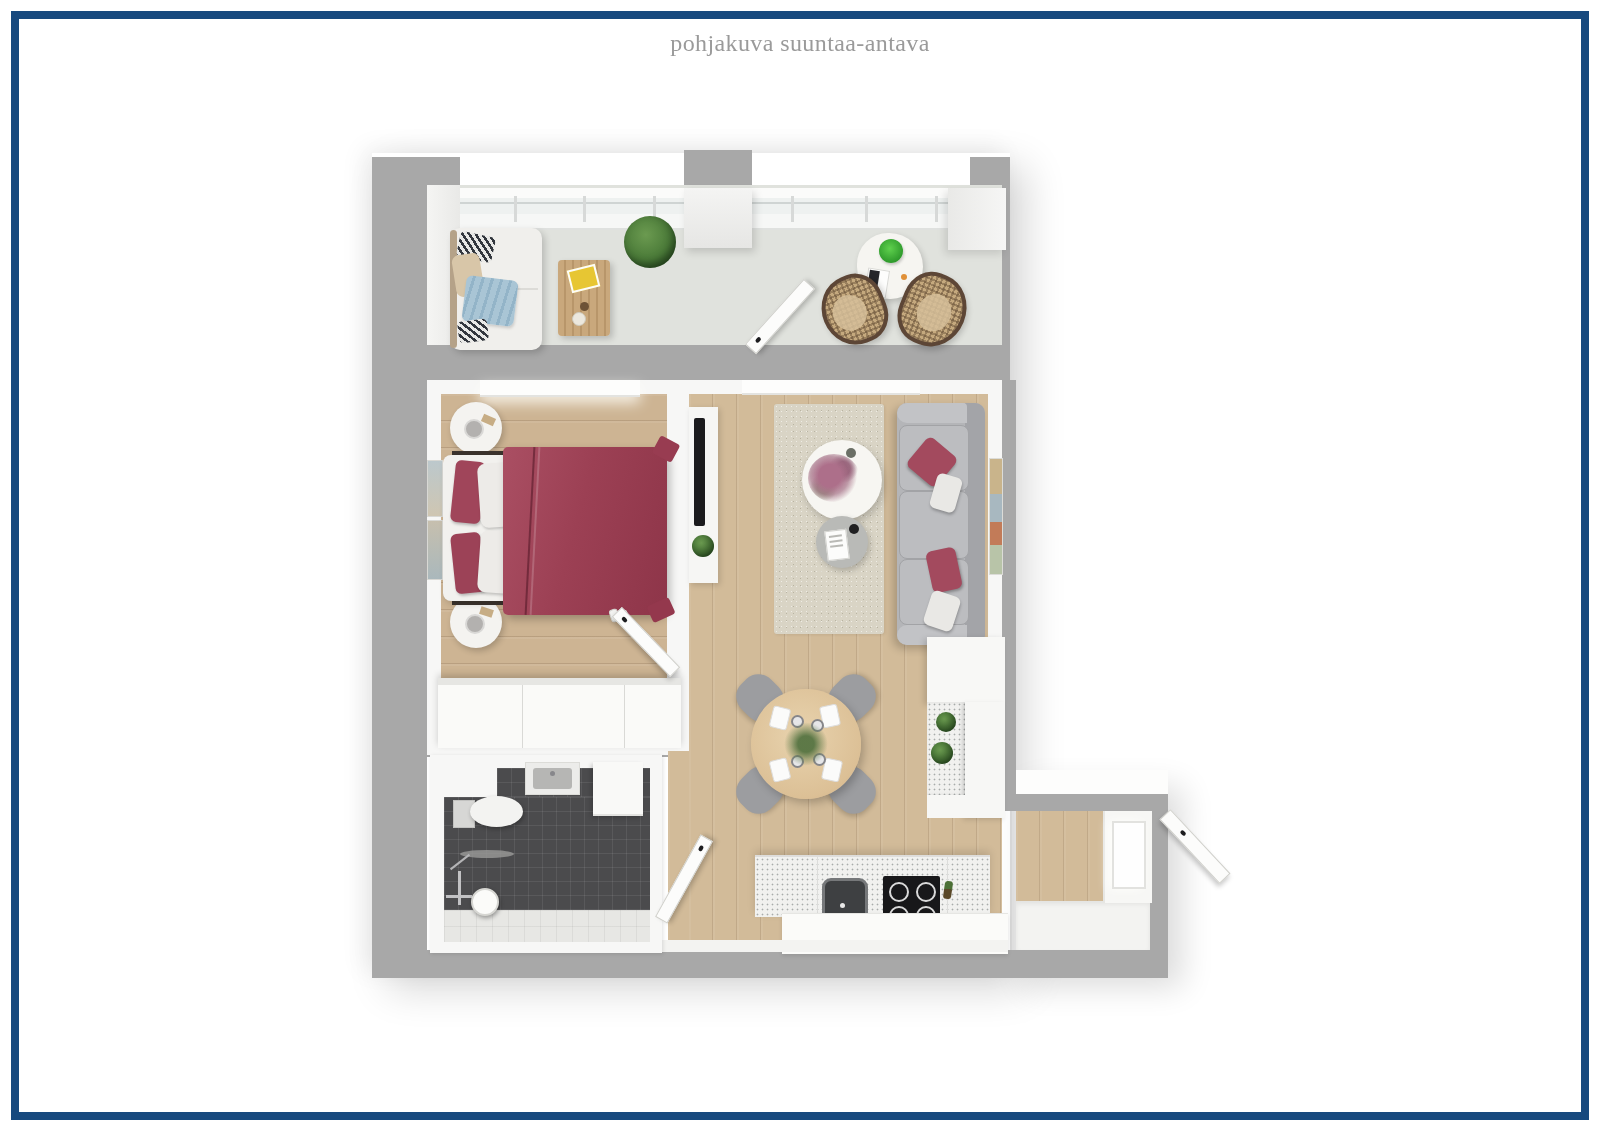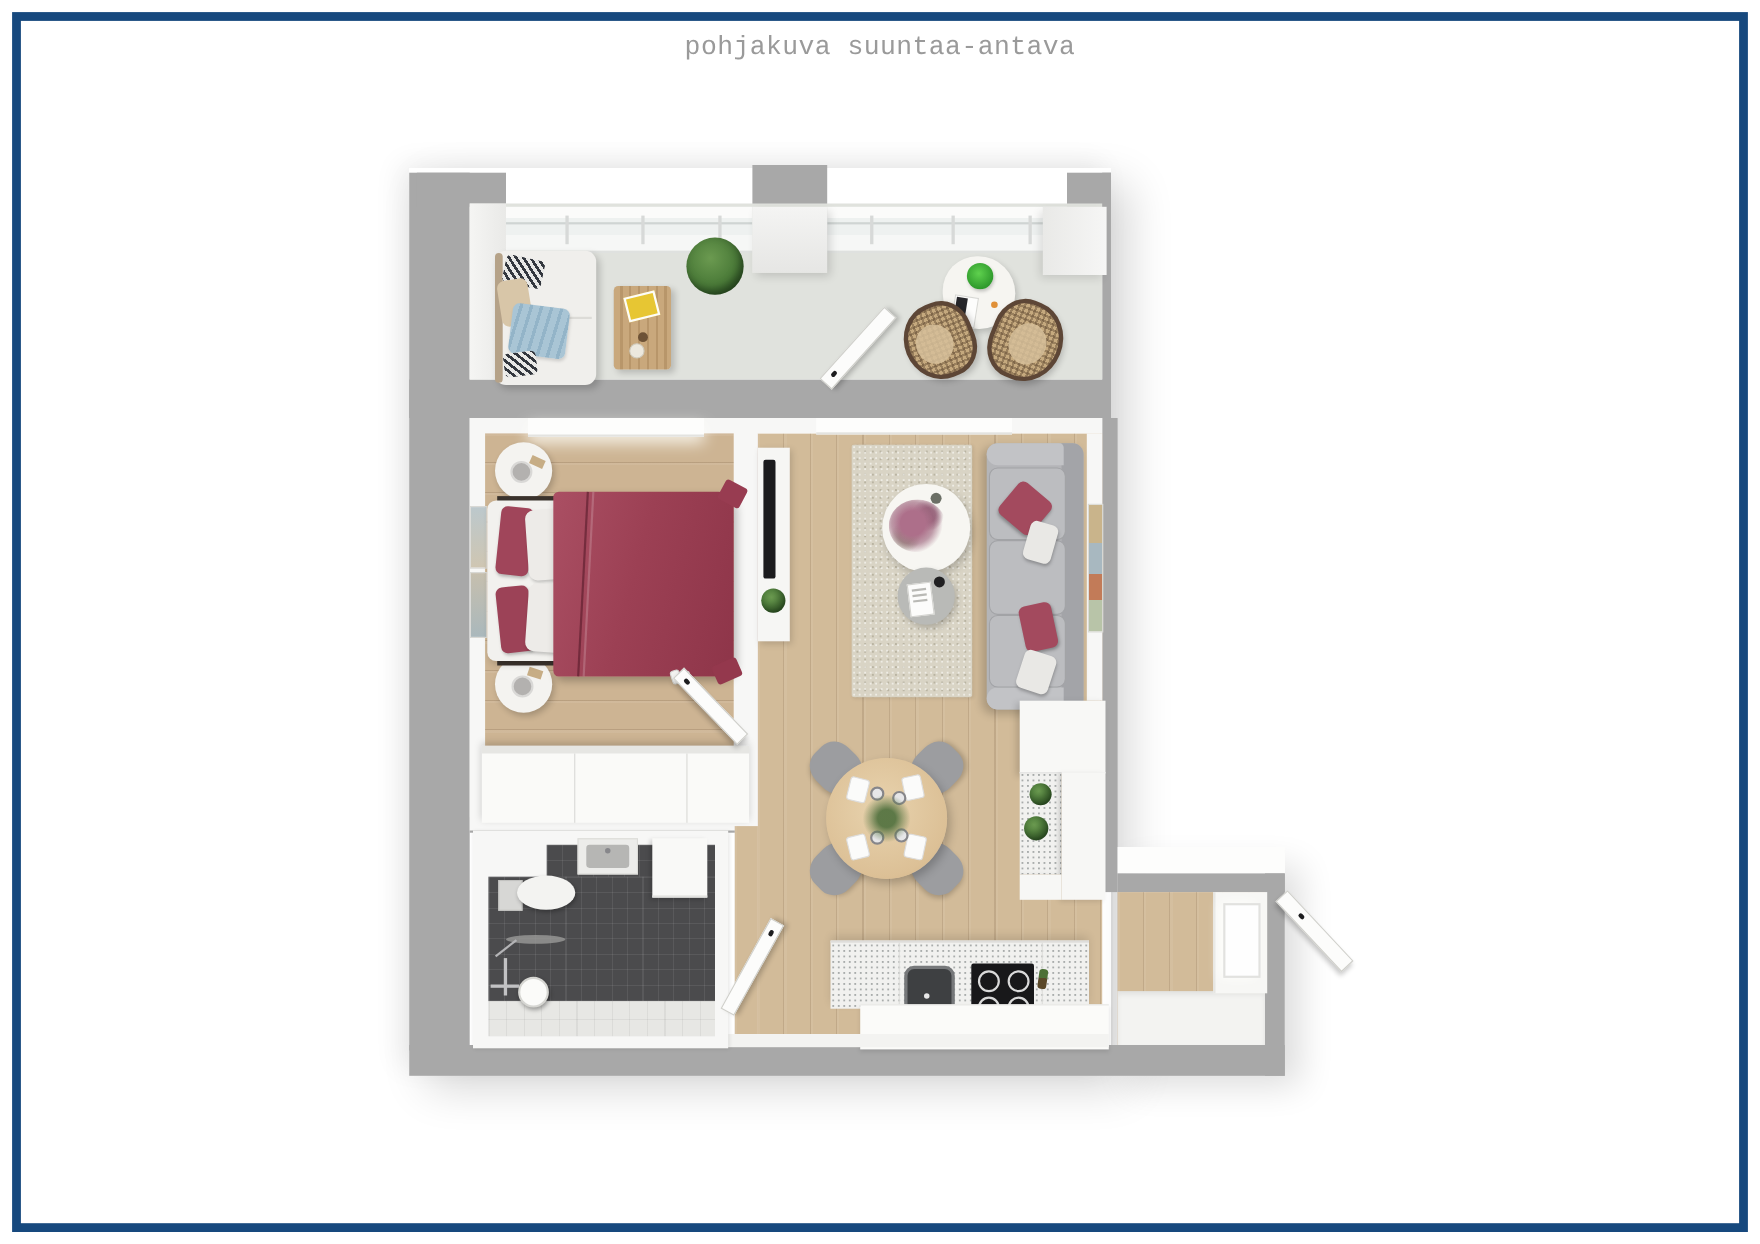--- a/index.html
+++ b/index.html
@@ -1,17 +1,17 @@
 <!DOCTYPE html>
 <html><head>
 <meta charset="utf-8">
 <style>
   html,body{margin:0;padding:0;background:#ffffff;}
   #canvas{position:relative;width:1600px;height:1131px;background:#ffffff;overflow:hidden;
-          font-family:Liberation Mono, monospace;}
+          font-family:Liberation Serif, serif;}
   .abs{position:absolute;}
   #frame{position:absolute;inset:11px;border:8px solid #17497e;pointer-events:none;}
   #title{position:absolute;top:30px;left:0;width:100%;text-align:center;
          font-size:24px;color:#9a9a9a;letter-spacing:.4px;}
   #plan{position:absolute;left:372px;top:145px;width:860px;height:833px;}
   .wall{background:#a8a8a8;}
   .white{background:#f7f7f6;}
   .wood-h{background-color:#cdb493;
     background-image:repeating-linear-gradient(to bottom,rgba(255,255,255,.07) 0 2px,transparent 2px 26px,rgba(92,64,40,.18) 26px 27px);}
   .wood-v{background-color:#d2bb99;

